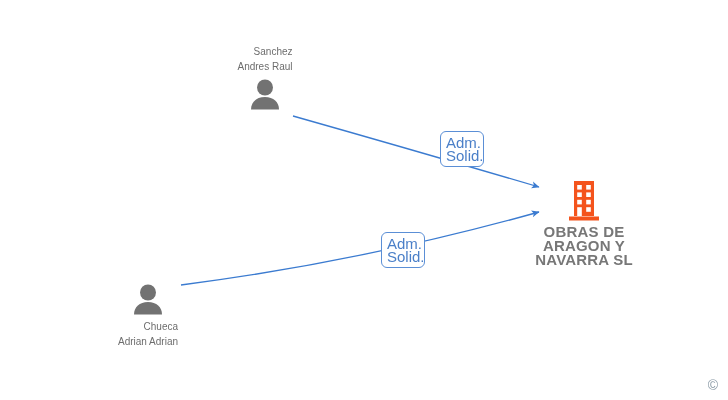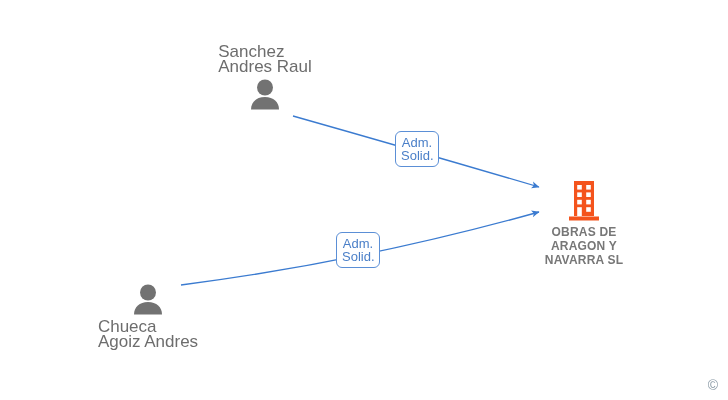--- a/index.html
+++ b/index.html
@@ -28,23 +28,23 @@
   
   .person-node {
     position: absolute;
     display: flex;
     flex-direction: column;
     align-items: center;
     width: 150px;
   }
   .person-node .person-label {
     color: #6d6d6d;
-    font-size: 17px;
+    font-size: 10px;
     line-height: 15px;
-    text-align: left;
+    text-align: right;
     white-space: pre-line;
   }
   .person-icon {
     display: block;
   }
 
   #node-sanchez { left: 190px; top: 44px; }
   #node-sanchez .person-label { margin-bottom: 4px; }
   #node-chueca  { left: 73px;  top: 283px; }
   #node-chueca  .person-label { margin-top: 4px; }
@@ -55,41 +55,42 @@
     left: 509px;
     top: 180px;
     width: 150px;
     display: flex;
     flex-direction: column;
     align-items: center;
   }
   #node-company .company-label {
     margin-top: 3px;
     color: #777777;
-    font-size: 12px;
+    font-size: 15px;
     font-weight: bold;
     line-height: 14px;
     text-align: center;
     white-space: pre-line;
     letter-spacing: 0.2px;
   }
 
   
   .edge-label {
     position: absolute;
     box-sizing: border-box;
     background: #ffffff;
     border: 1.3px solid #5b8fd6;
     border-radius: 6px;
     color: #4a7fc8;
-    font-size: 13px;
+    font-size: 15px;
     line-height: 13px;
     text-align: center;
     padding: 4px 5px 4px 5px;
     white-space: pre-line;
+    margin-left: 45px;
   }
   #edge-label-top    { left: 395px; top: 131px; width: 44px; }
   #edge-label-bottom { left: 336px; top: 232px; width: 44px; }
 
   
   #watermark {
     position: absolute;
     right: 10px;
     bottom: 8px;
     display: flex;
@@ -139,21 +140,21 @@
       <path d="M17,19 C25.5,19 31,24 31,31.5 L3,31.5 C3,24 8.5,19 17,19 Z" fill="#727272"></path>
     </svg>
   </div>
 
   <div class="person-node" id="node-chueca">
     <svg class="person-icon" width="34" height="32" viewBox="0 0 34 32" xmlns="http://www.w3.org/2000/svg">
       <circle cx="17" cy="9.5" r="8" fill="#727272"></circle>
       <path d="M17,19 C25.5,19 31,24 31,31.5 L3,31.5 C3,24 8.5,19 17,19 Z" fill="#727272"></path>
     </svg>
     <div class="person-label">Chueca
-Agoiz Andres</div>
+Adrian Adrian</div>
   </div>
 
   <div id="node-company">
     <svg width="34" height="42" viewBox="0 0 34 42" xmlns="http://www.w3.org/2000/svg">
       <rect x="7" y="1" width="20" height="35" fill="#f4541d"></rect>
       <rect x="10.2" y="5" width="4.6" height="4.6" fill="#ffffff"></rect>
       <rect x="19.2" y="5" width="4.6" height="4.6" fill="#ffffff"></rect>
       <rect x="10.2" y="12.4" width="4.6" height="4.6" fill="#ffffff"></rect>
       <rect x="19.2" y="12.4" width="4.6" height="4.6" fill="#ffffff"></rect>
       <rect x="10.2" y="19.8" width="4.6" height="4.6" fill="#ffffff"></rect>

